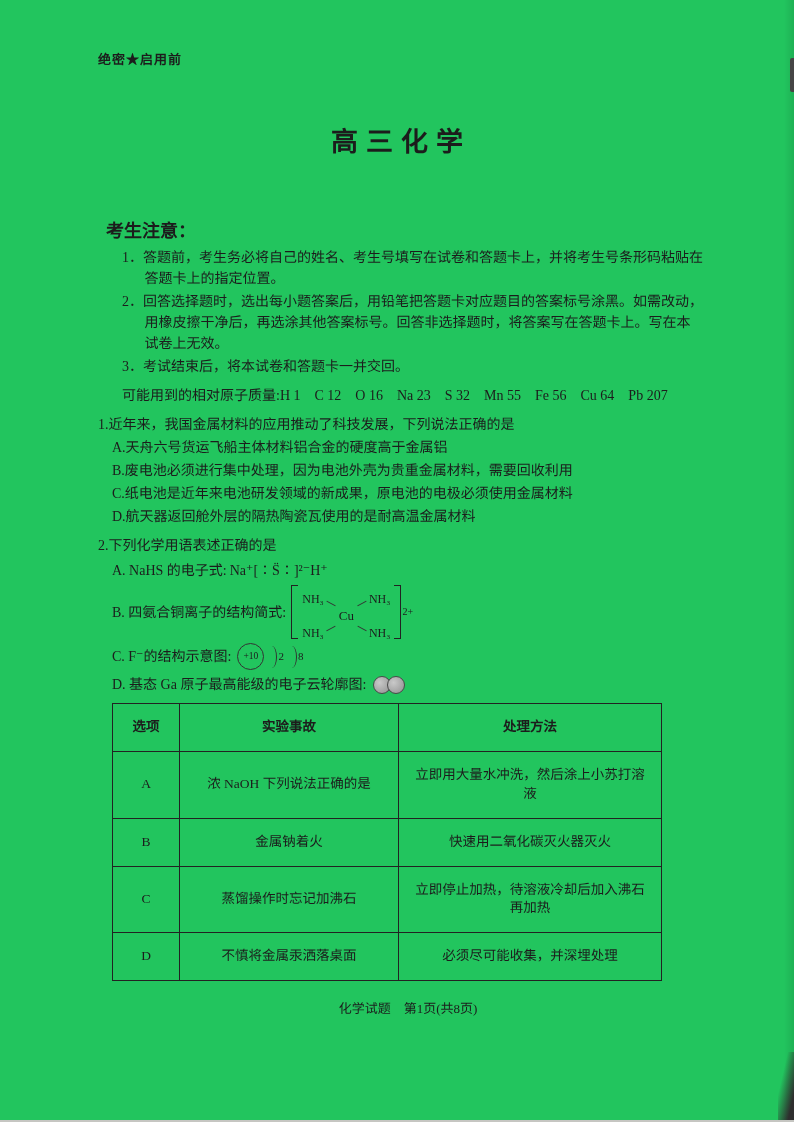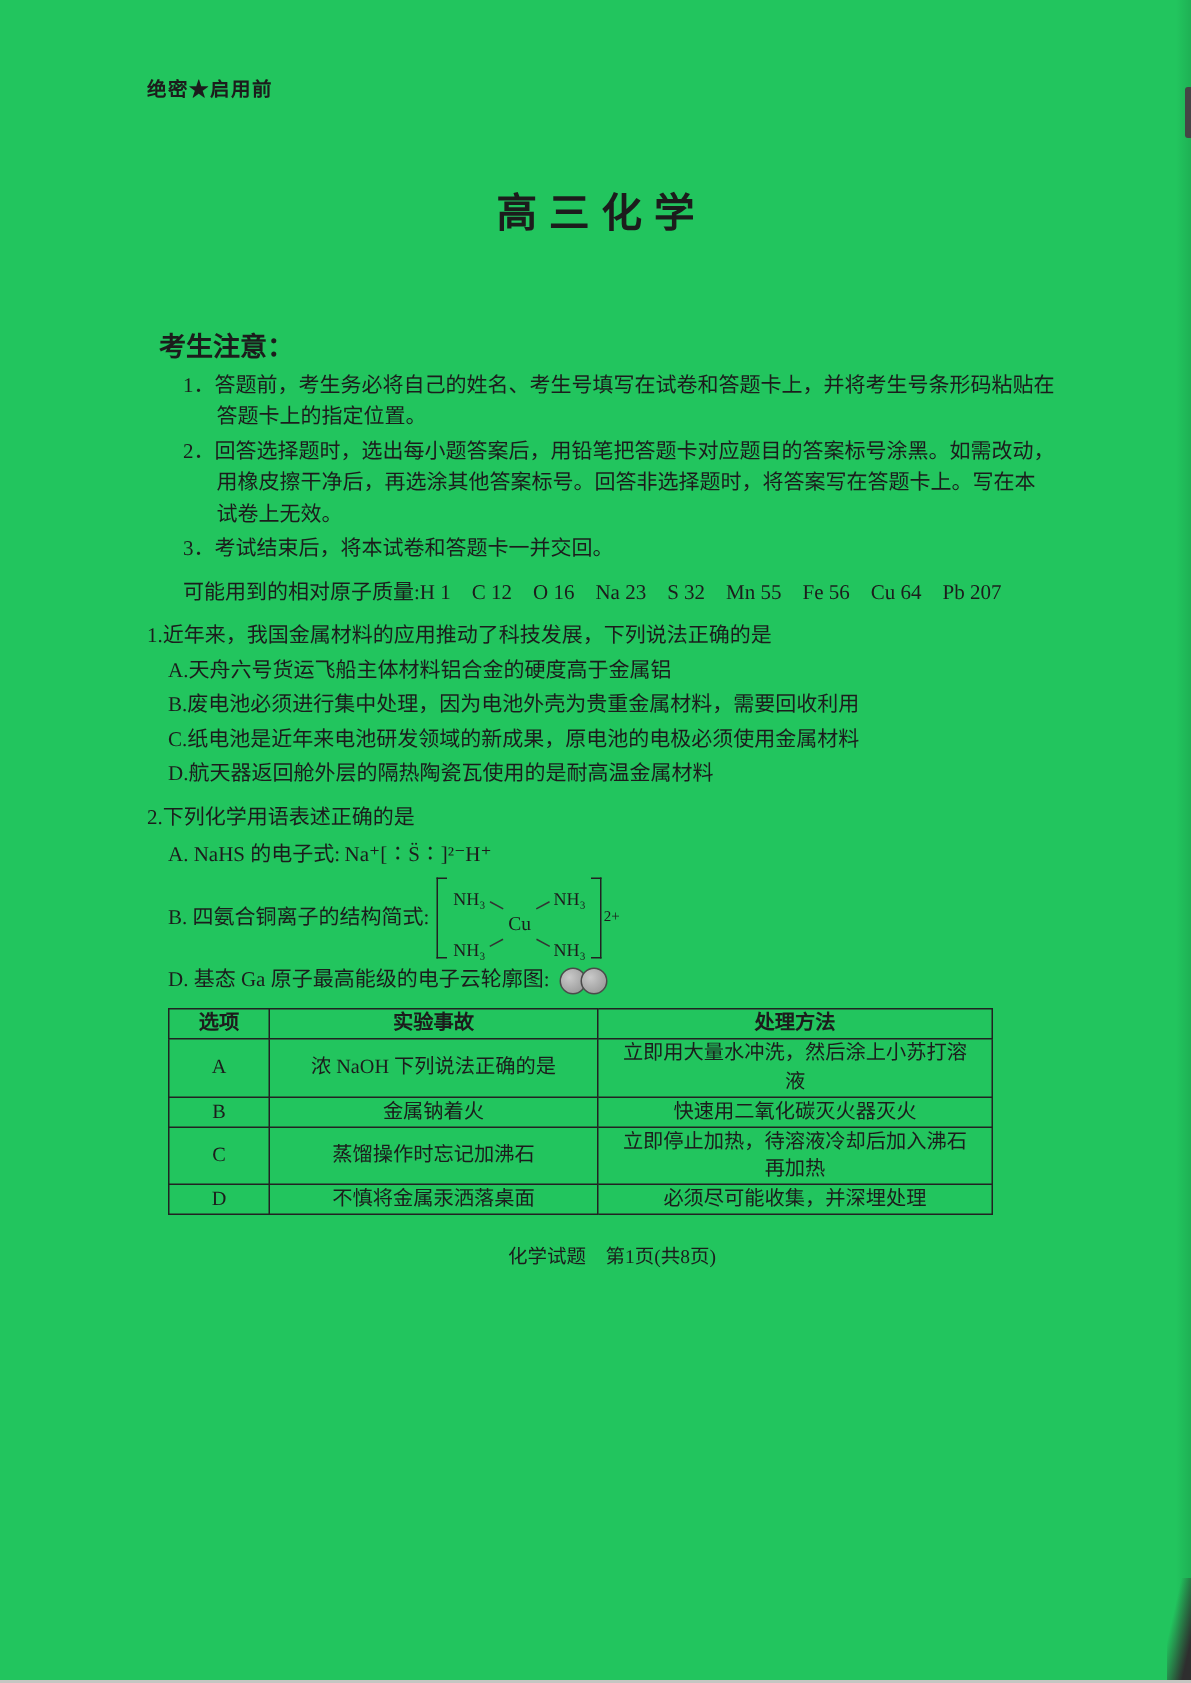--- a/index.html
+++ b/index.html
@@ -57,21 +57,21 @@
   .shell{width:9px;height:22px;border:0 solid #333;border-right-width:1.4px;border-radius:0 50% 50% 0/0 50% 50% 0;}
   .shell-num{font-size:11px;margin-left:-2px;}
 
   
   .cloud{display:inline-flex;align-items:center;margin-left:4px;}
   .lobe{width:16px;height:16px;border-radius:50%;background:radial-gradient(circle at 35% 35%, #c9c9c9, #8f8f8f);border:1px solid #4a4a4a;}
   .lobe.second{margin-left:-4px;}
 
   
   table.accidents{border-collapse:collapse;margin:8px 0 0 14px;font-size:13.5px;}
-  table.accidents th,table.accidents td{border:1.3px solid #222;text-align:center;padding:0 10px;line-height:1.4;}
+  table.accidents th,table.accidents td{border:1.3px solid #222;text-align:center;padding:14px 10px;line-height:1.4;}
   table.accidents th{font-weight:bold;}
   .col-opt{width:46px;}
   .col-acc{width:198px;}
   .col-fix{width:242px;}
 
   .footer{margin-top:18px;font-size:13px;text-align:center;max-width:500px;margin-left:60px;}
 </style>
 </head>
 <body>
 
@@ -129,20 +129,30 @@
         <span class="lig-col">
           <span class="lig">NH₃</span>
           <span class="lig">NH₃</span>
         </span>
       </span>
       <span class="cbracket right"></span>
       <span class="charge">2+</span>
     </span>
   </div>
 
+  <div class="option-flex">
+    <span>C. F⁻的结构示意图:</span>
+    <span class="atom">
+      <span class="nucleus">+10</span>
+      <span class="shell"></span>
+      <span class="shell-num">2</span>
+      <span class="shell"></span>
+      <span class="shell-num">8</span>
+    </span>
+  </div>
 
   <div class="option-flex">
     <span>D. 基态 Ga 原子最高能级的电子云轮廓图:</span>
     <span class="cloud">
       <span class="lobe"></span>
       <span class="lobe second"></span>
     </span>
   </div>
 
 

